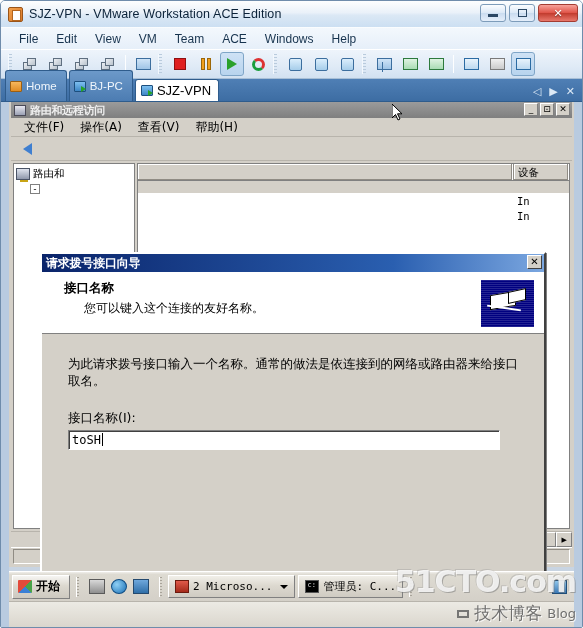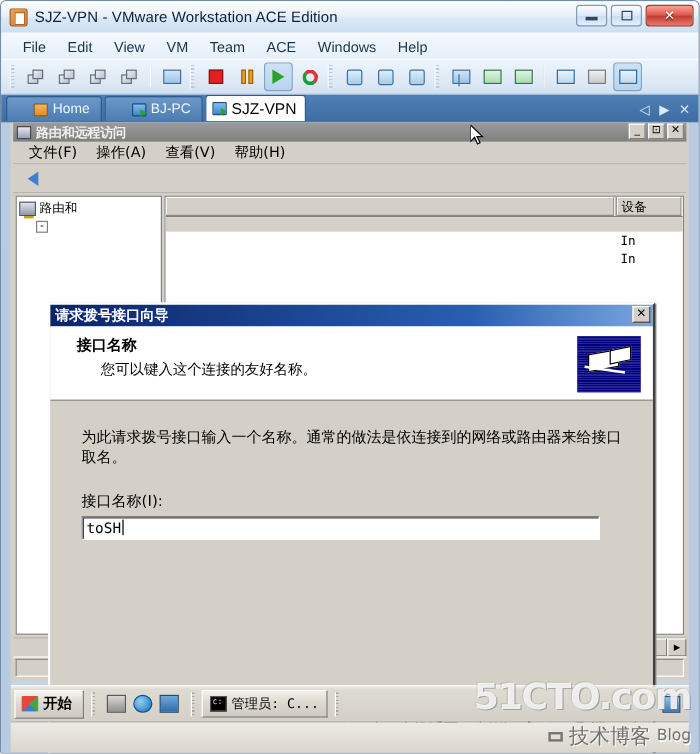--- a/index.html
+++ b/index.html
@@ -148,23 +148,23 @@
 
   
   #tabstrip {
     height: 22px; flex:0 0 22px;
     display:flex; align-items:flex-end;
     background: linear-gradient(180deg,#4f7fb5,#3d6da3);
     padding-left: 4px;
     position: relative;
   }
   .vm-tab {
-    height: 21px;
+    height: 31px;
     display:flex; align-items:center; gap:4px;
-    padding: 0 9px 0 22px;
+    padding: 0 9px 0 4px;
     margin-right: 2px;
     font-size: 11.5px; color:#f0f6fc;
     background: linear-gradient(180deg,#6c99c9,#4c7cb2);
     border: 1px solid #2f5c8c; border-bottom:none;
     border-radius: 3px 3px 0 0;
     white-space: nowrap;
   }
   .vm-tab.active {
     background:#ffffff; color:#000;
     font-size: 13px; font-weight:500;
@@ -768,20 +768,25 @@
         <span>开始</span>
       </div>
       <div class="tb-divider"></div>
       <div class="qlaunch">
         <span class="ql-ic media"></span>
         <span class="ql-ic ie"></span>
         <span class="ql-ic show-desktop"></span>
       </div>
       <div class="tb-divider"></div>
       <div class="task-btn">
+        <span class="task-ic word"></span>
+        <span>2 Microso...</span>
+        <span class="caret-dn"></span>
+      </div>
+      <div class="task-btn">
         <span class="task-ic cmd"></span>
         <span>管理员: C...</span>
       </div>
       <div class="tb-divider"></div>
       <div id="tray">
         <span class="tray-ic net"></span>
       </div>
     </div>
 
     <div id="guest-bottom"></div>

